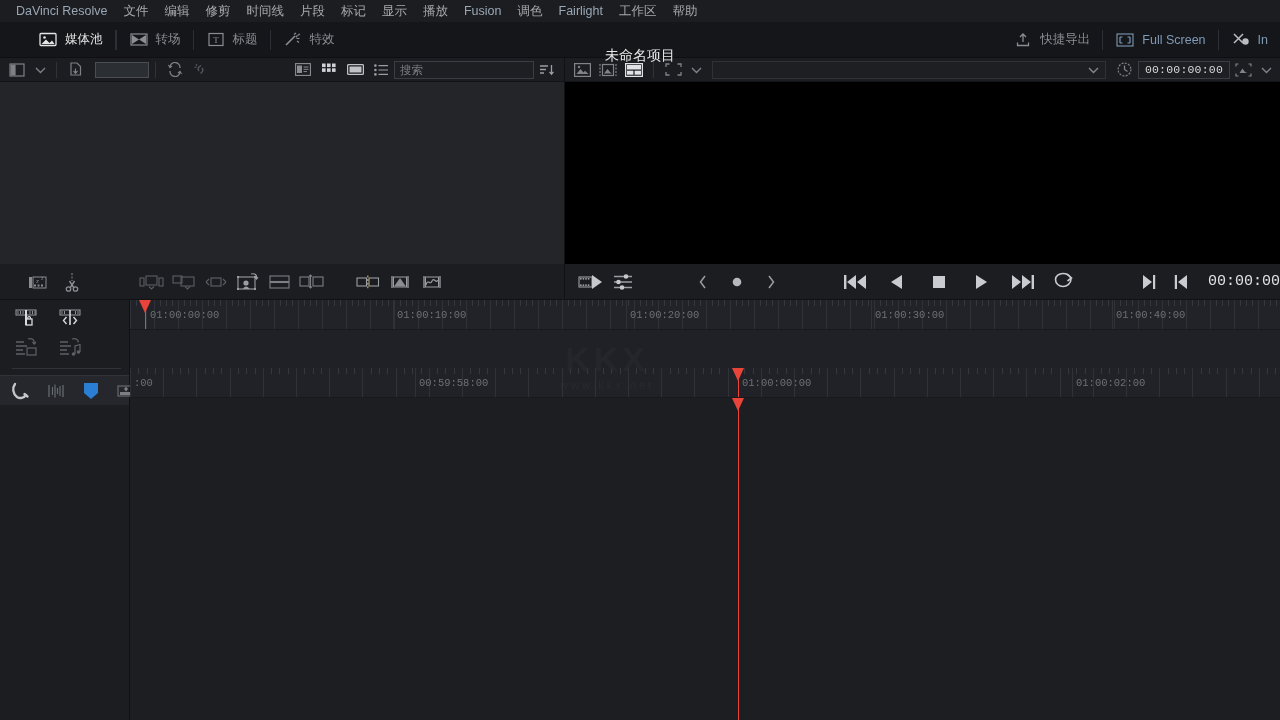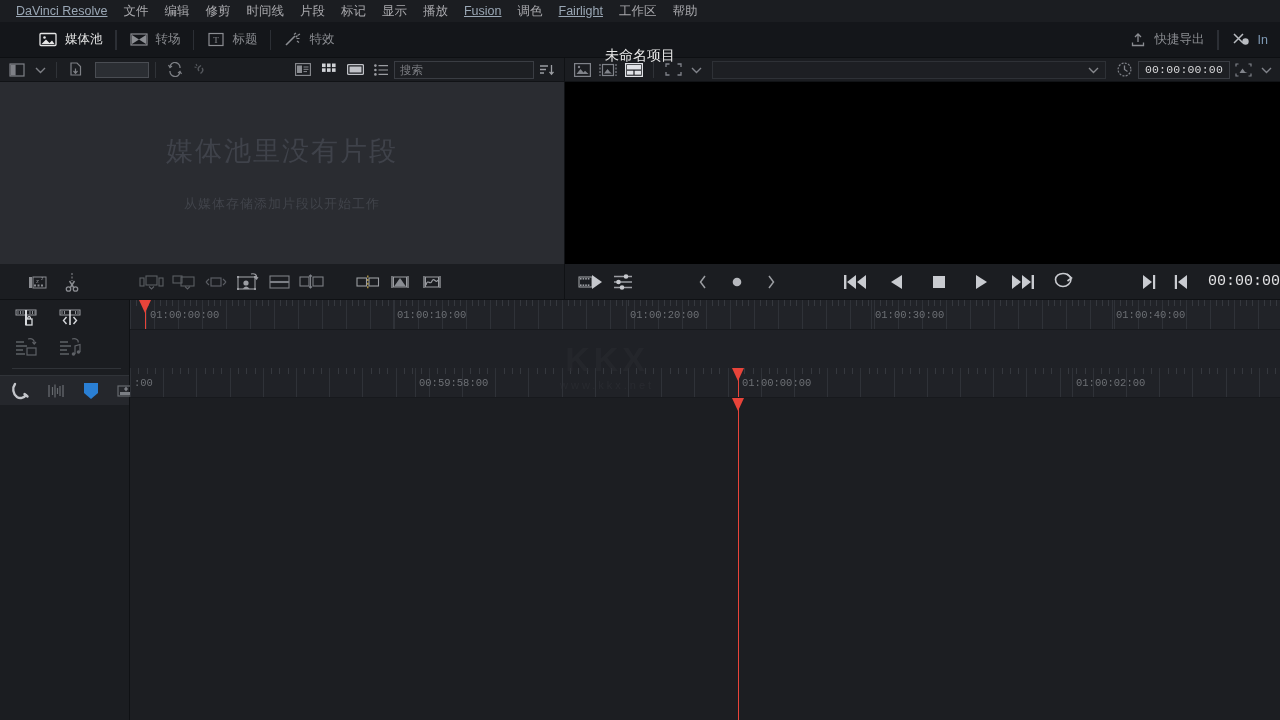--- a/index.html
+++ b/index.html
@@ -28,21 +28,21 @@
   }
   .tb-btn svg { display: block; }
 
   
   .menubar {
     height: 22px; flex: 0 0 22px; background: #1b1d21;
     display: flex; align-items: center; padding-left: 8px;
     font-size: 12.5px;
   }
   .menu-item { padding: 0 8px; color: #a9a9ad; line-height: 22px; white-space: nowrap; }
-  .menu-item.accent { color: #9aa7b5; text-decoration: underline; }
+  .menu-item.accent { color: #9aa7b5; }
 
   
   .pagebar {
     height: 36px; flex: 0 0 36px; background: #14161a;
     display: flex; align-items: center; position: relative;
     border-bottom: 1px solid #0d0f12;
   }
   .pt-group { display: flex; align-items: center; padding-left: 26px; }
   .pt-item {
     display: flex; align-items: center; gap: 7px;
@@ -260,20 +260,29 @@
       <div class="pt-item">
         <span class="pt-ico">
           <svg width="16" height="16" viewBox="0 0 16 16">
             <path d="M8 2 L8 10 M5 5 L8 2 L11 5" stroke="#8b8d92" stroke-width="1.3" fill="none"></path>
             <path d="M2.5 10.5 L2.5 13.5 L13.5 13.5 L13.5 10.5" stroke="#8b8d92" stroke-width="1.3" fill="none"></path>
           </svg>
         </span>
         <span>快捷导出</span>
       </div>
       <div class="pt-sep"></div>
+      <div class="pt-item blue">
+        <span class="pt-ico">
+          <svg width="18" height="14" viewBox="0 0 18 14">
+            <rect x="1" y="1" width="16" height="12" fill="none" stroke="#7f9ab5" stroke-width="1.1"></rect>
+            <path d="M4 4 L4 10 M4 4 L6.5 4 M4 10 L6.5 10 M14 4 L14 10 M14 4 L11.5 4 M14 10 L11.5 10" stroke="#7f9ab5" stroke-width="1.2" fill="none"></path>
+          </svg>
+        </span>
+        <span>Full Screen</span>
+      </div>
       <div class="pt-sep"></div>
       <div class="pt-item blue">
         <span class="pt-ico">
           <svg width="18" height="16" viewBox="0 0 18 16">
             <path d="M2 2 L11 11 M11 2 L2 11" stroke="#b9bcc1" stroke-width="1.5"></path>
             <circle cx="13.5" cy="9.5" r="3.2" fill="#b9bcc1"></circle>
           </svg>
         </span>
         <span>In</span>
       </div>
@@ -356,24 +365,20 @@
           <div class="tbtn">
             <svg width="16" height="14" viewBox="0 0 16 14">
               <path d="M1 3 L9 3 M1 6.5 L7 6.5 M1 10 L5 10" stroke="#9b9da2" stroke-width="1.3"></path>
               <path d="M12.5 2 L12.5 11 M10.5 8.8 L12.5 11.3 L14.5 8.8" stroke="#9b9da2" stroke-width="1.3" fill="none"></path>
             </svg>
           </div>
         </div>
       </div>
 
       <div class="pool-body">
-        <div class="pool-empty">
-          <div class="empty-title">媒体池里没有片段</div>
-          <div class="empty-sub">从媒体存储添加片段以开始工作</div>
-        </div>
       </div>
     </div>
 
     <div class="viewer">
       <div class="viewer-tools">
         <div class="tbtn">
           <svg width="17" height="14" viewBox="0 0 17 14">
             <rect x="0.6" y="0.6" width="15.8" height="12.8" fill="none" stroke="#80838a" stroke-width="1.2"></rect>
             <path d="M2.5 11 L6.5 6 L9.5 9.5 L11 7.8 L14.5 11 Z" fill="#80838a"></path>
             <circle cx="5" cy="4" r="1.2" fill="#80838a"></circle>

